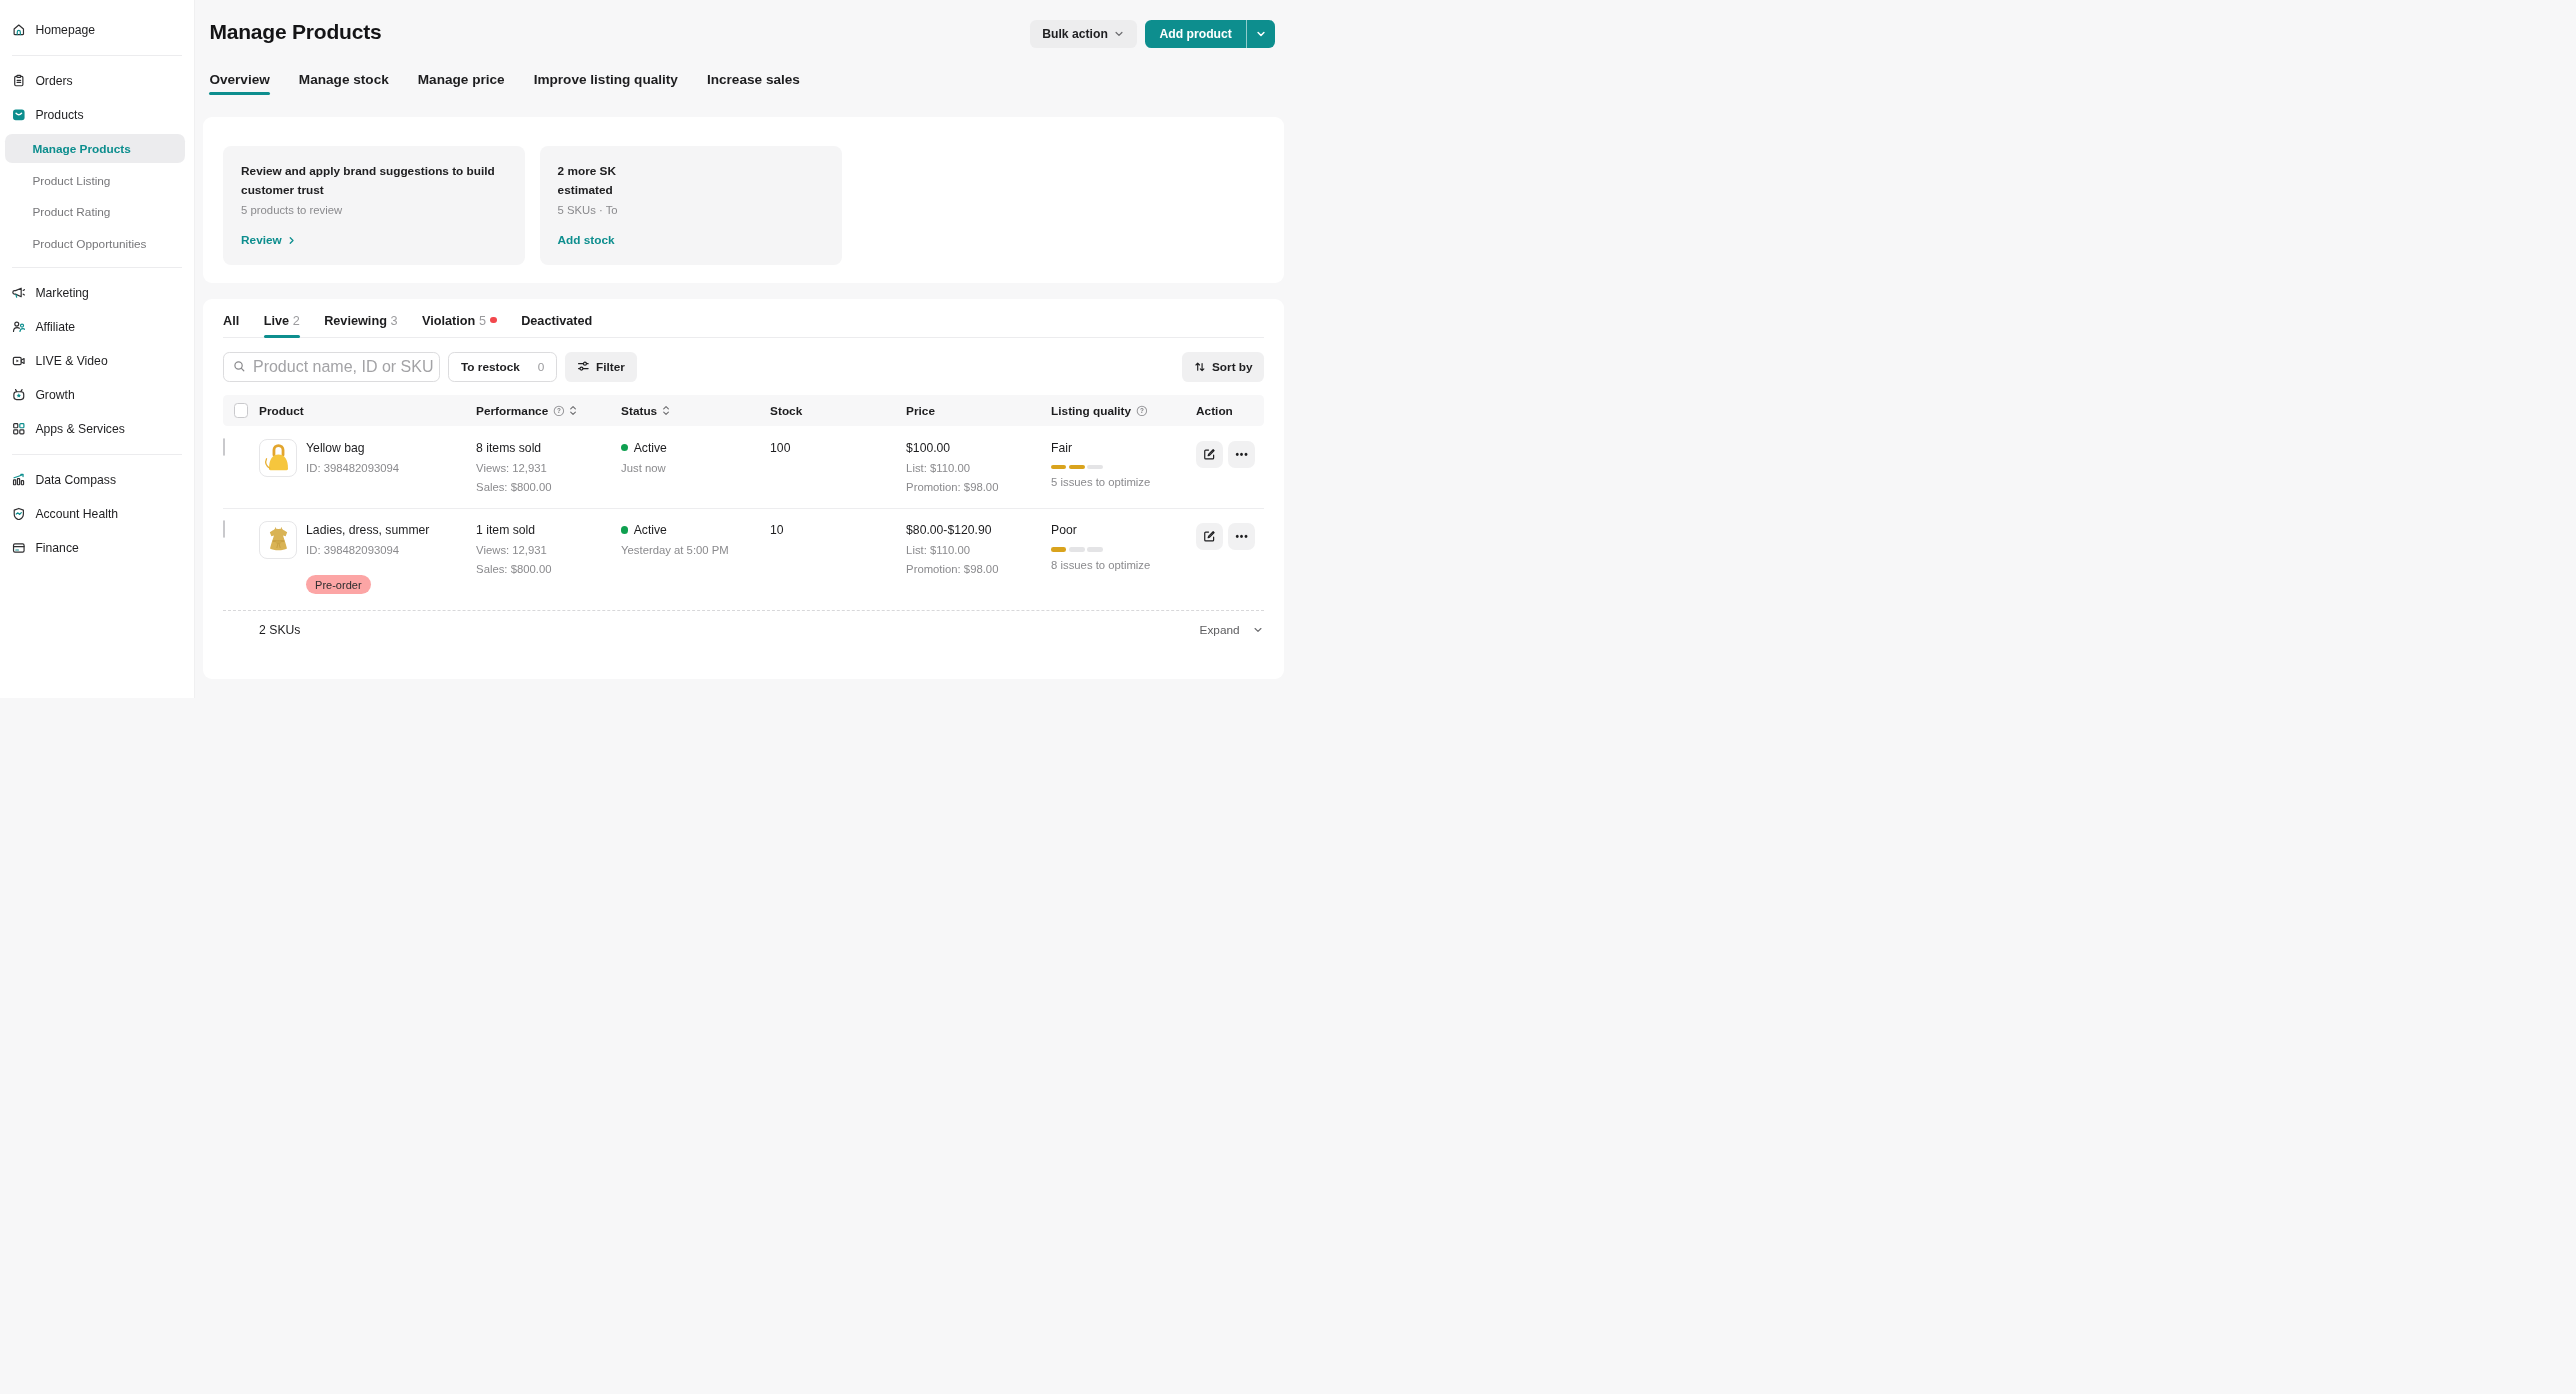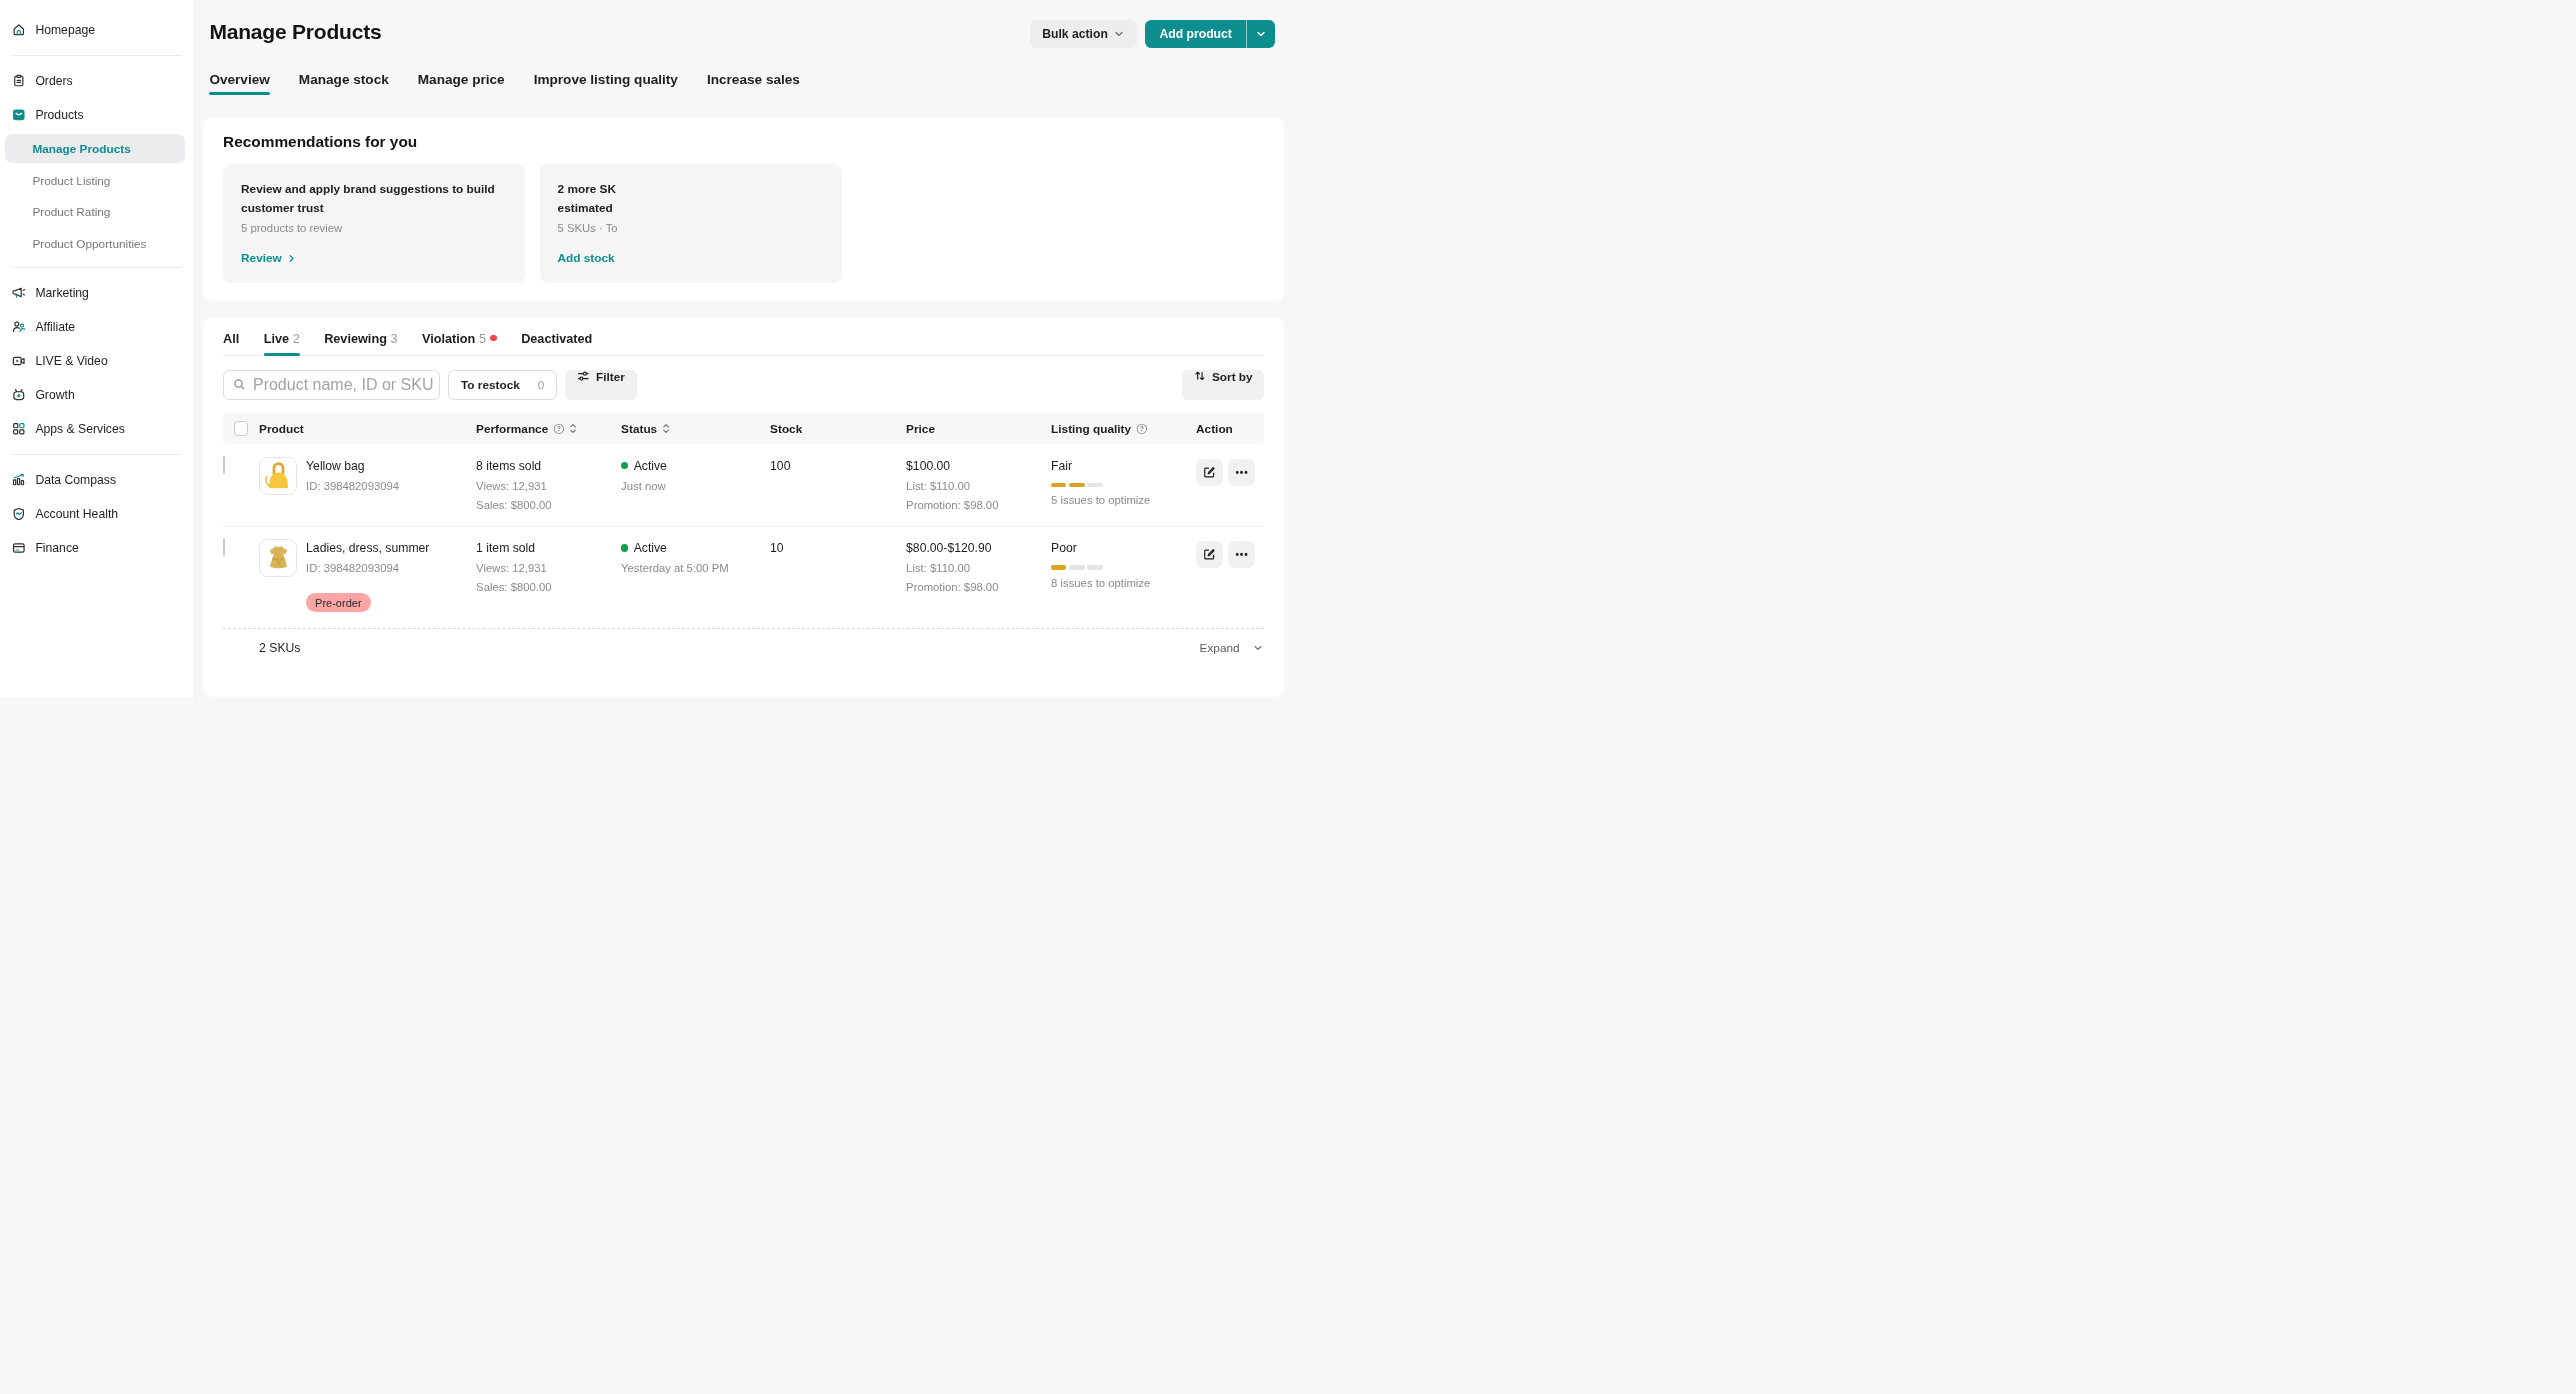--- a/index.html
+++ b/index.html
@@ -100,21 +100,21 @@
   }
   .search-box input::placeholder { color:#a3a3a6; }
   .btn-outline {
     height:30px; border:0.9px solid #dcdcde; background:#fff; border-radius:6.3px; padding:0 11.8px;
     font-size:11.8px; font-weight:600; color:#1f1f21; display:flex; align-items:center; gap:18px;
     font-family:inherit; cursor:pointer;
   }
   .btn-outline .cnt { color:#9b9b9e; font-weight:400; }
   .btn-flat {
     height:30px; border:none; background:#f0f0f1; border-radius:6.3px; padding:0 11.8px;
-    font-size:11.8px; font-weight:600; color:#1f1f21; display:flex; gap:6.3px;
+    font-size:11.8px; font-weight:600; color:#1f1f21; display:flex; align-items:center; gap:6.3px;
     font-family:inherit; cursor:pointer;
   }
   .toolbar .spacer { flex:1; }
 
   .tgrid { display:grid; grid-template-columns:36px 217px 145px 149px 136px 145px 145px 1fr; }
   .thead {
     margin-top:13.6px; background:#f7f7f8; border-radius:4.5px; height:31px; align-items:center;
     font-size:11.8px; font-weight:600; color:#1d1d1f;
   }
   .thead .cell { display:flex; align-items:center; gap:4.5px; }
@@ -329,21 +329,20 @@
 
   <div class="nav-tabs">
     <div class="nav-tab active">Overview</div>
     <div class="nav-tab">Manage stock</div>
     <div class="nav-tab">Manage price</div>
     <div class="nav-tab">Improve listing quality</div>
     <div class="nav-tab">Increase sales</div>
   </div>
 
   <section class="panel reco-panel">
-    <h2 class="reco-heading">Recommendations for you</h2>
     <div class="cards">
 
 
 
       <div class="card">
         <div class="card-title">Review and apply brand suggestions to build customer trust</div>
         <div class="card-sub">5 products to review</div>
         <div class="card-link">
           <span>Review</span>
           <span>

